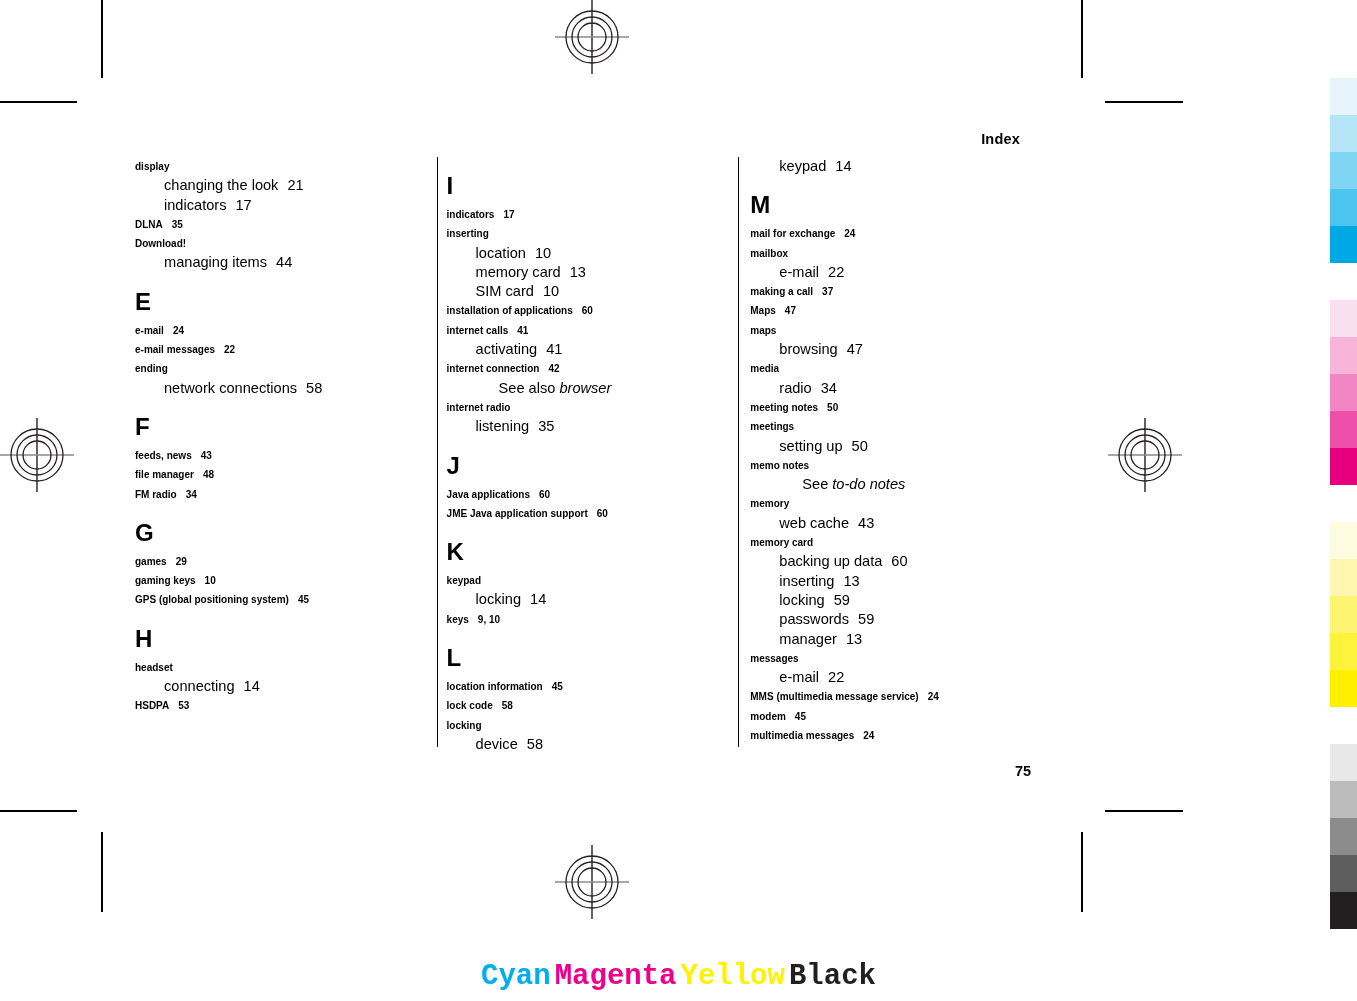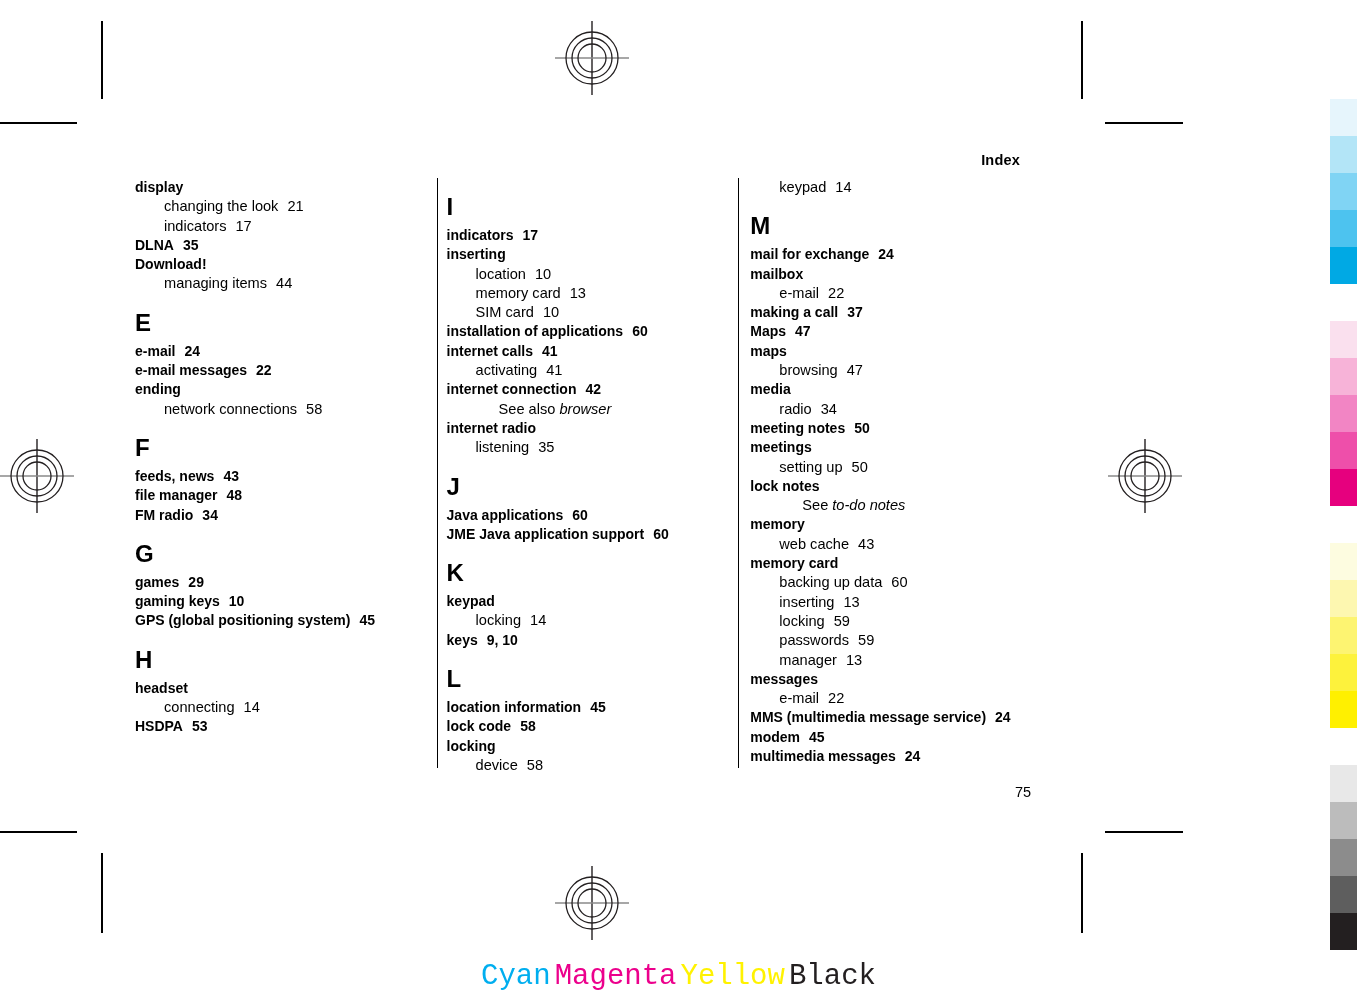--- a/index.html
+++ b/index.html
@@ -4,21 +4,21 @@
 <title>Index page proof</title>
 <style>
   html, body { margin:0; padding:0; }
   body {
     width:1357px; height:1001px;
     background:#ffffff;
     font-family:"Liberation Sans", sans-serif;
     position:relative;
     overflow:hidden;
   }
-  .page { position:absolute; inset:0;margin-top:21px; }
+  .page { position:absolute; inset:0; }
 
   
   .crop { position:absolute; background:#000; }
   .crop.v { width:1.6px; }
   .crop.h { height:1.6px; }
 
   
   .reg { position:absolute; width:74px; height:74px; }
   .reg svg { display:block; }
 
@@ -62,21 +62,21 @@
   
   .letter {
     font-size:24px;
     font-weight:bold;
     line-height:1;
     margin:17px 0 7px 0;
     color:#000;
   }
   .col .letter:first-child { margin-top:0; }
   .entry {
-    font-size:14px;
+    font-size:10px;
     font-weight:bold;
     line-height:19.3px;
     color:#000;
     text-indent:0;
     padding-left:0;
   }
   .sub {
     font-size:14.6px;
     font-weight:normal;
     line-height:19.3px;
@@ -91,37 +91,37 @@
     padding-left:52px;
   }
   .xref i { font-style:italic; }
   .pg { font-weight:inherit; }
   .gap { display:inline-block; width:9px; }
 
   .folio {
     position:absolute;
     left:880px; top:638px;
     font-size:14.5px;
-    font-weight:normal;
+    font-weight:bold;
     color:#000;
   }
 
   
   .calbar { position:absolute; right:0; top:78px; width:27px; }
   .swatch { width:27px; height:37px; display:block; }
   .swatch.blank { background:#ffffff; }
 
   
   .cmyk-legend {
     position:absolute;
     left:0; right:0; bottom:8px;
     text-align:center;
     font-family:"Liberation Mono", monospace;
     font-size:29px;
-    font-weight:normal;
+    font-weight:bold;
     letter-spacing:0px;
     white-space:nowrap;
   }
   .cmyk-legend span { padding:0 2px; }
 </style>
 </head>
 <body>
 
 <div class="page">
 
@@ -244,21 +244,21 @@
           <div class="sub"><span>e-mail</span><span class="gap"></span><span class="pg">22</span></div>
           <div class="entry"><span>making a call</span><span class="gap"></span><span class="pg">37</span></div>
           <div class="entry"><span>Maps</span><span class="gap"></span><span class="pg">47</span></div>
           <div class="entry"><span>maps</span></div>
           <div class="sub"><span>browsing</span><span class="gap"></span><span class="pg">47</span></div>
           <div class="entry"><span>media</span></div>
           <div class="sub"><span>radio</span><span class="gap"></span><span class="pg">34</span></div>
           <div class="entry"><span>meeting notes</span><span class="gap"></span><span class="pg">50</span></div>
           <div class="entry"><span>meetings</span></div>
           <div class="sub"><span>setting up</span><span class="gap"></span><span class="pg">50</span></div>
-          <div class="entry"><span>lock notes</span></div>
+          <div class="entry"><span>memo notes</span></div>
           <div class="xref"><span>See </span><i>to-do notes</i></div>
           <div class="entry"><span>memory</span></div>
           <div class="sub"><span>web cache</span><span class="gap"></span><span class="pg">43</span></div>
           <div class="entry"><span>memory card</span></div>
           <div class="sub"><span>backing up data</span><span class="gap"></span><span class="pg">60</span></div>
           <div class="sub"><span>inserting</span><span class="gap"></span><span class="pg">13</span></div>
           <div class="sub"><span>locking</span><span class="gap"></span><span class="pg">59</span></div>
           <div class="sub"><span>passwords</span><span class="gap"></span><span class="pg">59</span></div>
           <div class="sub"><span>manager</span><span class="gap"></span><span class="pg">13</span></div>
           <div class="entry"><span>messages</span></div>

